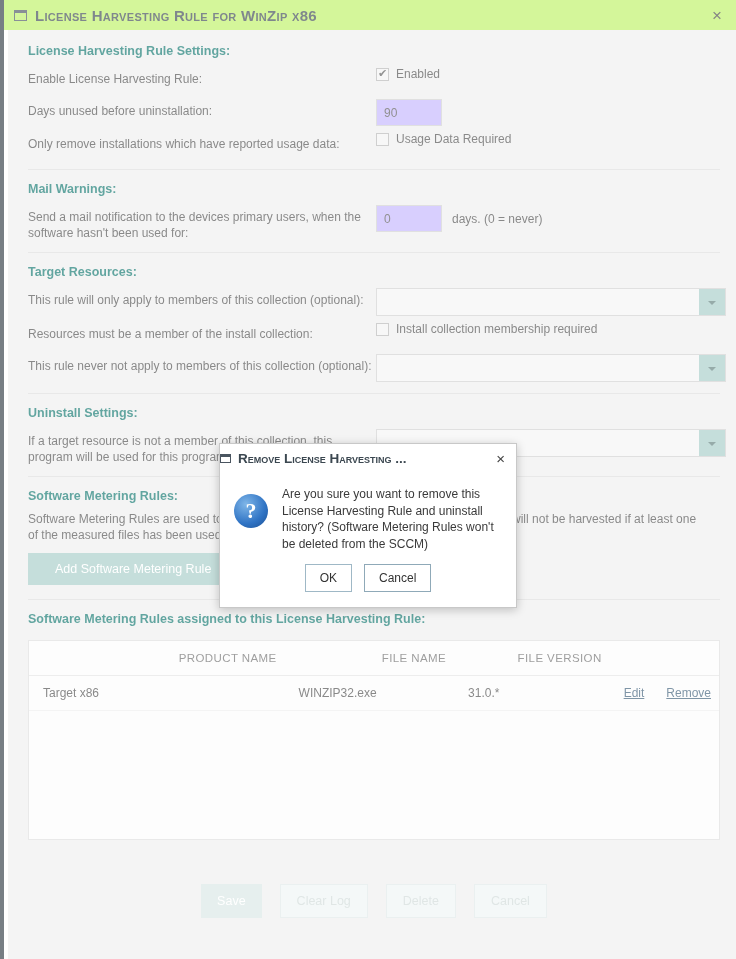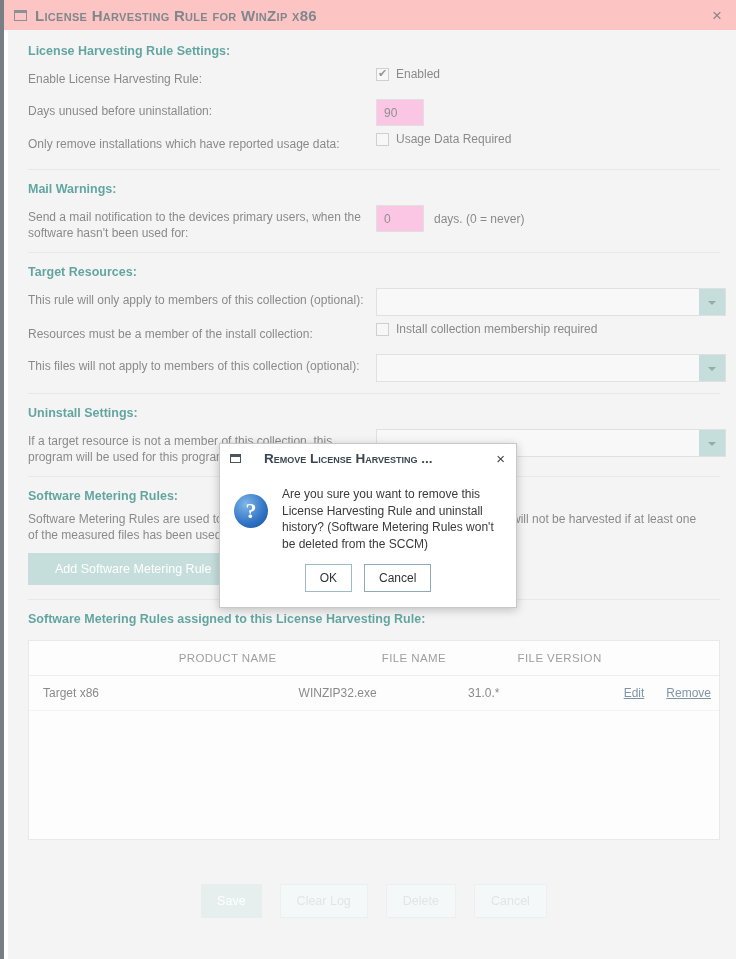--- a/index.html
+++ b/index.html
@@ -22,21 +22,21 @@
     position: absolute;
     left: 0; top: 0;
     width: 736px;
     height: 959px;
     background: #ffffff;
     border-left: 4px solid #2f3a42;
     box-sizing: border-box;
   }
   .titlebar {
     height: 30px;
-    background: #fca5a5;
+    background: #bef264;
     display: flex;
     align-items: center;
     padding: 0 8px 0 10px;
     box-sizing: border-box;
   }
   .title-icon {
     width: 13px;
     height: 11px;
     border: 1px solid #4a5560;
     border-top-width: 3px;
@@ -136,23 +136,23 @@
     line-height: 13px;
   }
   .cb-label {
     color: #4a4a4a;
     font-size: 12px;
   }
 
   
   .txt {
     height: 27px;
-    width: 48px;
+    width: 66px;
     border: 1px solid #cfcfcf;
-    background: #f9a8d4;
+    background: #c4b5fd;
     color: #555;
     font-size: 12px;
     font-family: "Liberation Sans", sans-serif;
     padding: 0 7px;
     box-sizing: border-box;
   }
   .inline-note {
     margin-left: 10px;
     color: #4a4a4a;
     font-size: 12px;
@@ -288,23 +288,22 @@
     height: 165px;
     background: #ffffff;
     border: 1px solid #c8c8c8;
     box-shadow: 0 2px 9px rgba(0,0,0,0.22);
     box-sizing: border-box;
   }
   .dlg-title {
     height: 28px;
     display: flex;
     align-items: center;
-    padding: 0 6px 0 10px;
-    box-sizing: border-box;
-    gap: 16px;
+    padding: 0 6px 0 0;
+    box-sizing: border-box;
   }
   .dlg-icon {
     width: 11px; height: 9px;
     border: 1px solid #4a5560;
     border-top-width: 3px;
     box-sizing: border-box;
     margin-right: 7px;
   }
   .dlg-title-text {
     flex: 1 1 auto;
@@ -432,21 +431,21 @@
 
       <div class="row">
         <div class="row-label">Resources must be a member of the install collection:</div>
         <div class="row-field">
           <span class="cb"></span>
           <span class="cb-label">Install collection membership required</span>
         </div>
       </div>
 
       <div class="row">
-        <div class="row-label">This files will not apply to members of this collection (optional):</div>
+        <div class="row-label">This rule never not apply to members of this collection (optional):</div>
         <div class="row-field">
           <div class="combo">
             <div class="cbox"></div>
             <div class="cbtn"></div>
           </div>
         </div>
       </div>
 
       <div class="hr"></div>
       <div class="section-head">Uninstall Settings:</div>

